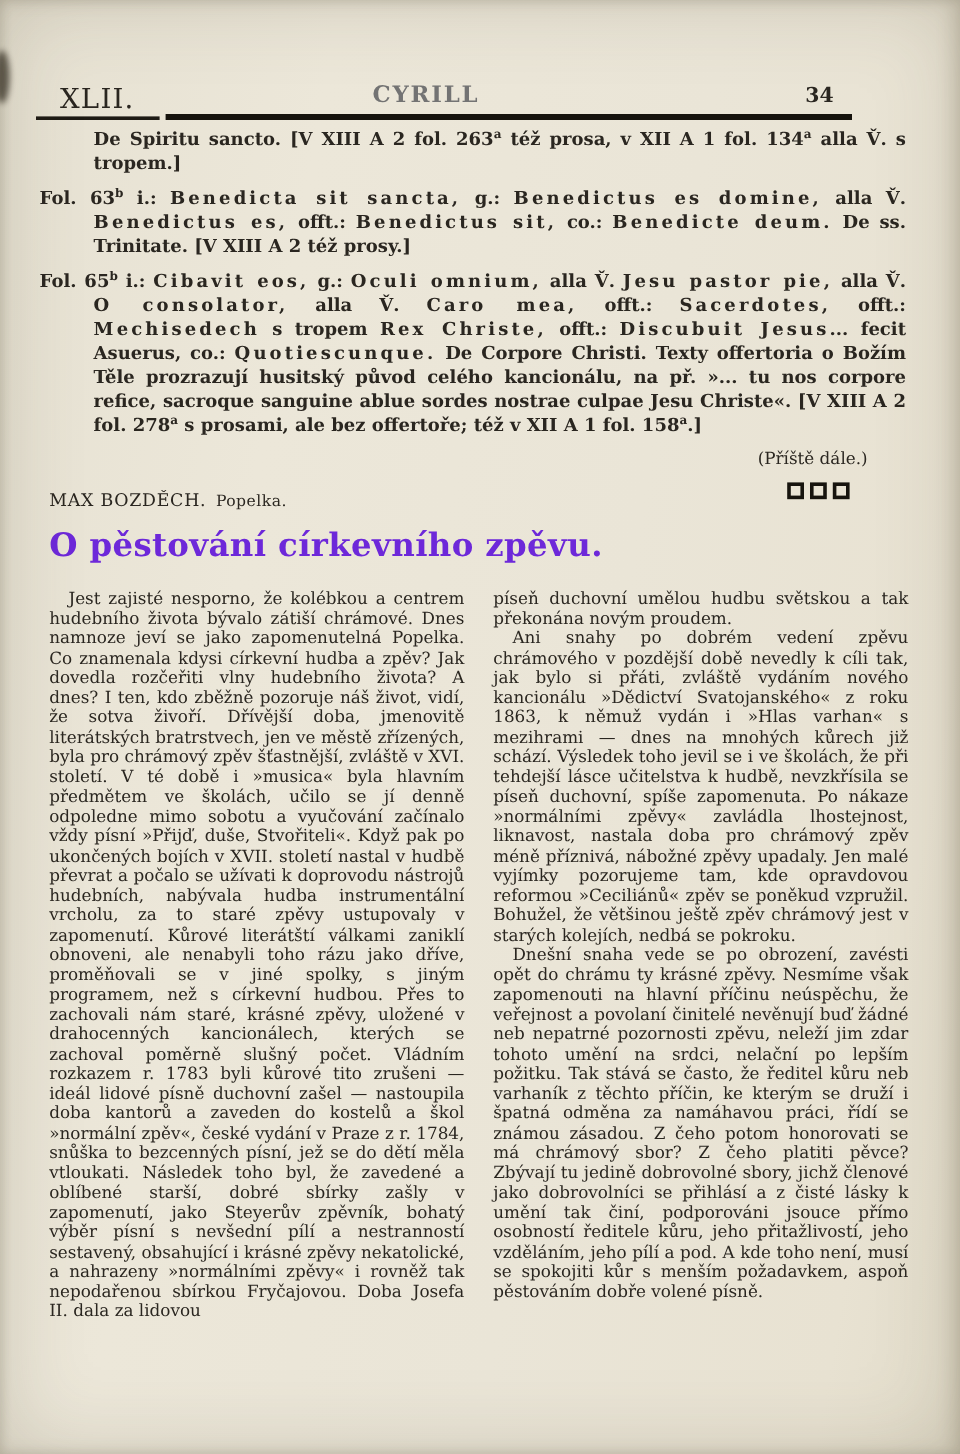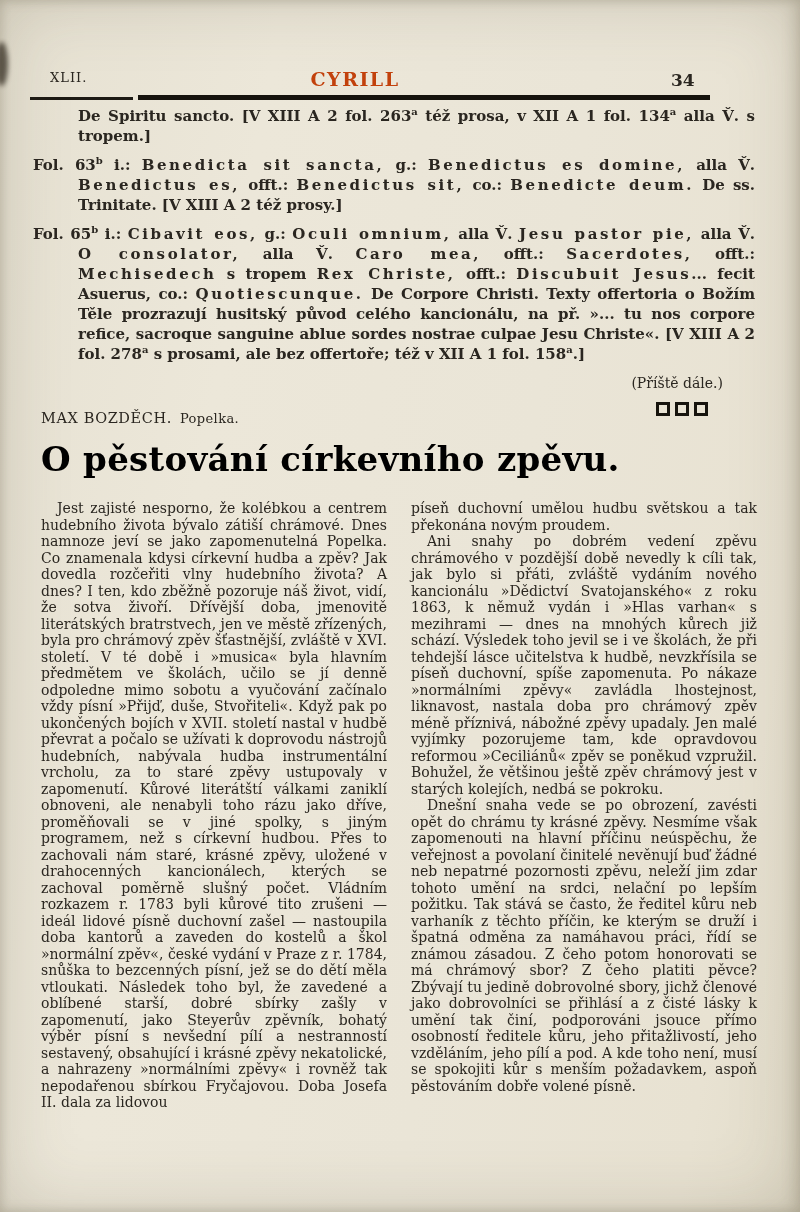--- a/index.html
+++ b/index.html
@@ -9,42 +9,42 @@
     color:#2a2620;
     background:linear-gradient(100deg,#e6e1d2 0%,#ece7d9 28%,#eae5d7 60%,#e8e2d2 88%,#e2dcca 100%);
     position:relative;overflow:hidden;
   }
   .vignette{position:absolute;inset:0;pointer-events:none;
     box-shadow:inset 0 0 70px rgba(95,85,62,.22), inset -6px 0 14px rgba(95,85,62,.20), inset 3px 0 8px rgba(95,85,62,.14);}
   .scan-blot{position:absolute;left:-5px;top:42px;width:13px;height:44px;background:#3c362c;
     border-radius:50%;filter:blur(2.5px);opacity:.8;}
 
   
-  .hdr-vol{position:absolute;left:50px;top:70px;font-size:13px;letter-spacing:1px;}
+  .hdr-vol{position:absolute;left:50px;top:70px;font-size:23px;letter-spacing:1px;}
   .hdr-journal{position:absolute;left:0;right:90px;top:68px;text-align:center;
-    font-size:19px;font-weight:bold;letter-spacing:1.5px;color:#c2410c;}
+    font-size:19px;font-weight:bold;letter-spacing:1.5px;color:#737373;}
   .hdr-page{position:absolute;left:671px;top:70px;font-size:17px;font-weight:bold;}
   .rule-left{position:absolute;left:30px;top:97px;width:103px;height:3px;background:#1d1a14;}
   .rule-main{position:absolute;left:138px;top:95px;width:572px;height:5px;background:#16130d;}
 
   
   .front{position:absolute;left:33px;top:106px;width:722px;font-size:15px;line-height:20px;text-align:justify;}
   .front p{margin:0 0 9px 0;padding-left:45px;font-weight:bold;}
   .front p.hang{text-indent:-45px;}
   .sp{letter-spacing:2.6px;}
   sup{font-size:10px;line-height:0;vertical-align:super;letter-spacing:0;}
   .cont-note{text-align:right;padding-right:32px;font-size:14px;margin-top:2px;}
   .end-marker{text-align:right;padding-right:47px;margin-top:8px;height:16px;}
   .square{display:inline-block;width:8px;height:8px;border:3px solid #17140e;margin-left:5px;background:transparent;}
 
   
   .article{position:absolute;left:41px;top:410px;width:716px;}
   .author-line{font-size:14.5px;letter-spacing:.6px;}
   .author-place{font-size:13px;letter-spacing:.4px;margin-left:8px;}
-  .art-title{font-size:34px;font-weight:bold;color:#000000;margin-top:13px;letter-spacing:.3px;}
+  .art-title{font-size:27px;font-weight:bold;color:#6d28d9;margin-top:13px;letter-spacing:.3px;}
   .columns{margin-top:21px;display:flex;gap:24px;}
   .col{width:350px;font-size:14px;line-height:16.5px;text-align:justify;}
   .cp{margin:0;}
   .cp.ind{text-indent:16px;}
 </style>
 </head>
 <body>
 
 <div class="scan-blot"></div>
 

